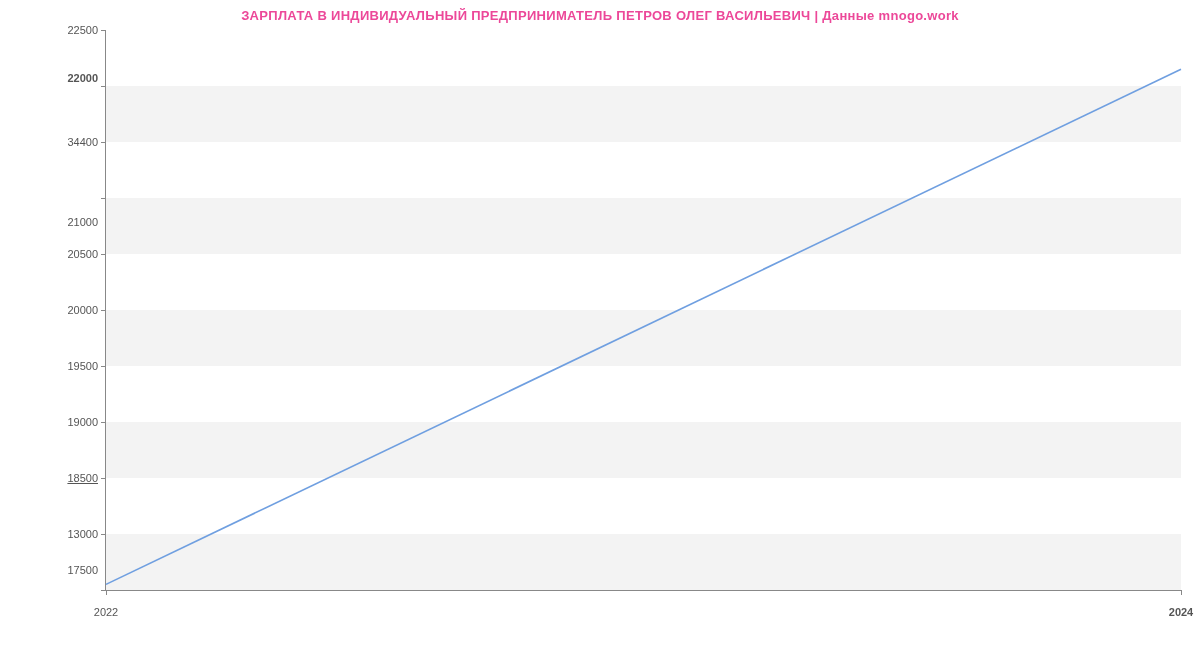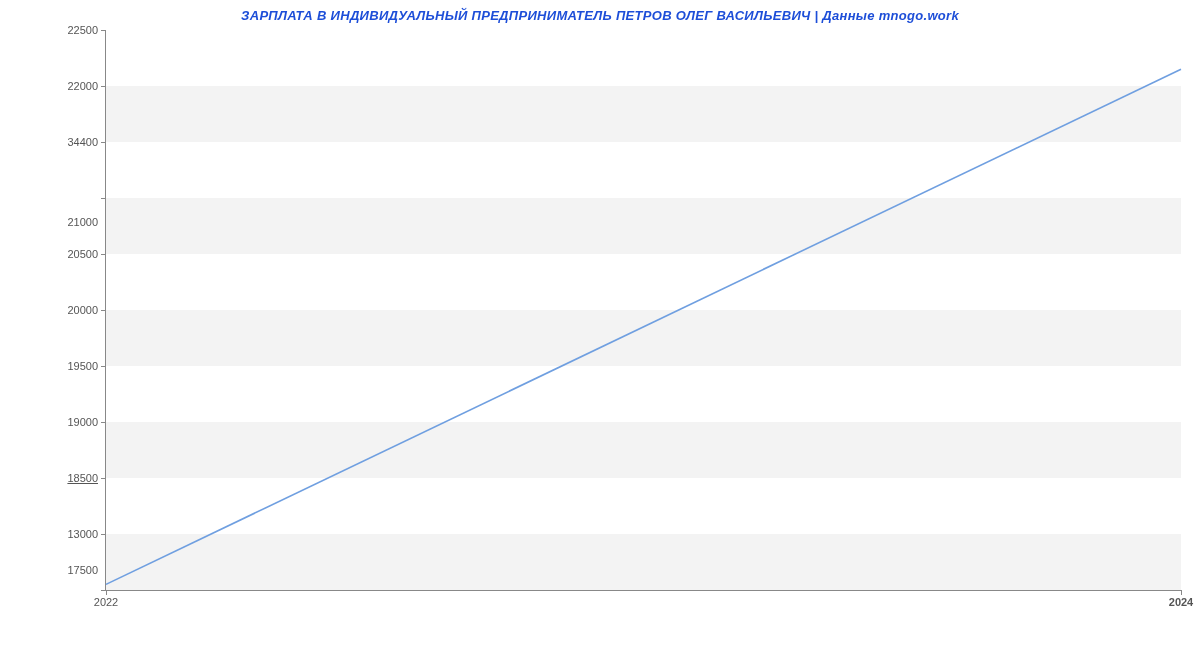--- a/index.html
+++ b/index.html
@@ -1,21 +1,21 @@
 <!DOCTYPE html>
 <html><head>
 <meta charset="utf-8">
 <style>
   html,body{margin:0;padding:0;width:1200px;height:650px;background:#fff;font-family:Verdana,Geneva,sans-serif;}
   .stage{position:relative;width:1200px;height:650px;}
-  .title{position:absolute;top:8px;left:0;width:1200px;text-align:center;font-size:13px;font-weight:bold;color:#1d4ed8;letter-spacing:.3px;font-style:italic;}
+  .title{position:absolute;top:8px;left:0;width:1200px;text-align:center;font-size:13px;font-weight:bold;color:#ec4899;letter-spacing:.3px;}
   .plot{position:absolute;left:105px;top:30px;width:1075px;height:560px;border-left:1px solid #888;border-bottom:1px solid #888;}
   .tick-y{position:absolute;right:100%;transform:translateY(-50%);padding-right:8px;font-size:11px;color:#555;white-space:nowrap;}
   .tick-y-mark{position:absolute;right:100%;width:5px;height:1px;background:#888;}
-  .tick-x{position:absolute;top:100%;transform:translateX(-50%);padding-top:6px;font-size:11px;color:#555;}
+  .tick-x{position:absolute;top:100%;transform:translateX(-50%);padding-top:16px;font-size:11px;color:#555;}
   .tick-x-mark{position:absolute;top:100%;width:1px;height:5px;background:#888;}
   .band{position:absolute;left:0;width:100%;background:#f3f3f3;}
   svg.line{position:absolute;left:0;top:0;width:100%;height:100%;overflow:visible;}
 </style>
 </head>
 <body>
 
 <div class="stage">
   <div class="title">ЗАРПЛАТА В ИНДИВИДУАЛЬНЫЙ ПРЕДПРИНИМАТЕЛЬ ПЕТРОВ ОЛЕГ ВАСИЛЬЕВИЧ | Данные mnogo.work</div>
   <div class="plot" id="plot">
@@ -39,21 +39,21 @@
       <div class="tick-y" style="top: 336px;">19500</div>
       <div class="tick-y-mark" style="top: 280px;"></div>
       <div class="tick-y" style="top: 280px;">20000</div>
       <div class="tick-y-mark" style="top: 224px;"></div>
       <div class="tick-y" style="top: 224px;">20500</div>
       <div class="tick-y-mark" style="top: 168px;"></div>
       <div class="tick-y" style="top: 168px; margin-top: 24px;">21000</div>
       <div class="tick-y-mark" style="top: 112px;"></div>
       <div class="tick-y" style="top: 112px;">34400</div>
       <div class="tick-y-mark" style="top: 56px;"></div>
-      <div class="tick-y" style="top: 56px;">22000</div>
+      <div class="tick-y" style="top: 48px; font-weight: bold;">22000</div>
       <div class="tick-y-mark" style="top: 0px;"></div>
       <div class="tick-y" style="top: 0px;">22500</div>
       <div class="tick-x-mark" style="left: 0px;"></div>
       <div class="tick-x" style="left: 0px;">2022</div>
       <div class="tick-x-mark" style="left: 1075px;"></div>
       <div class="tick-x" style="left: 1075px; font-weight: bold;">2024</div>
     </div>
 </div>
 
 </body></html>

